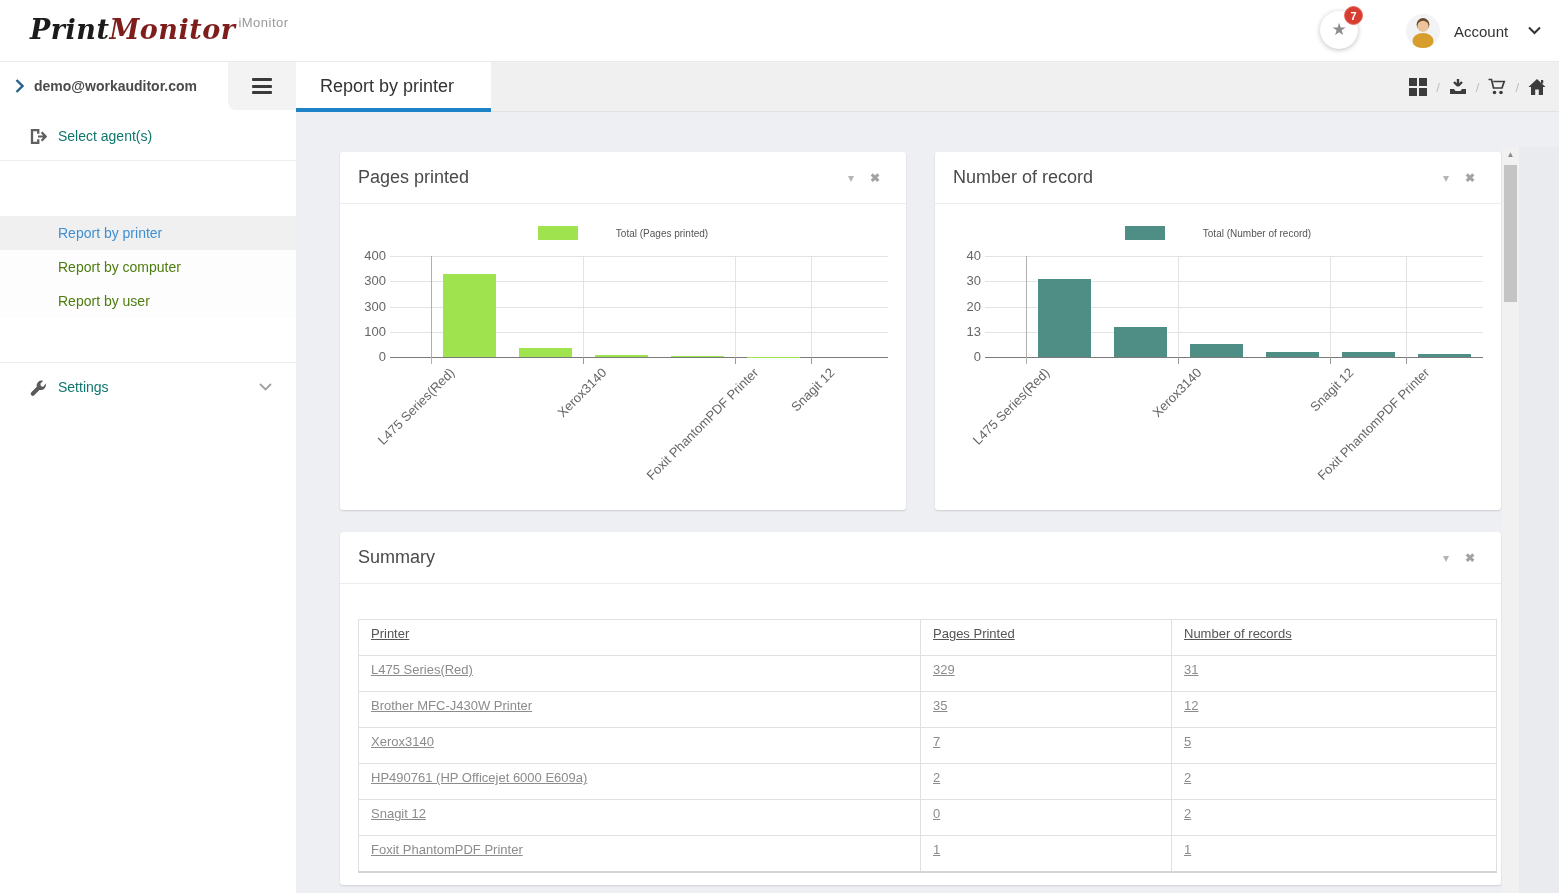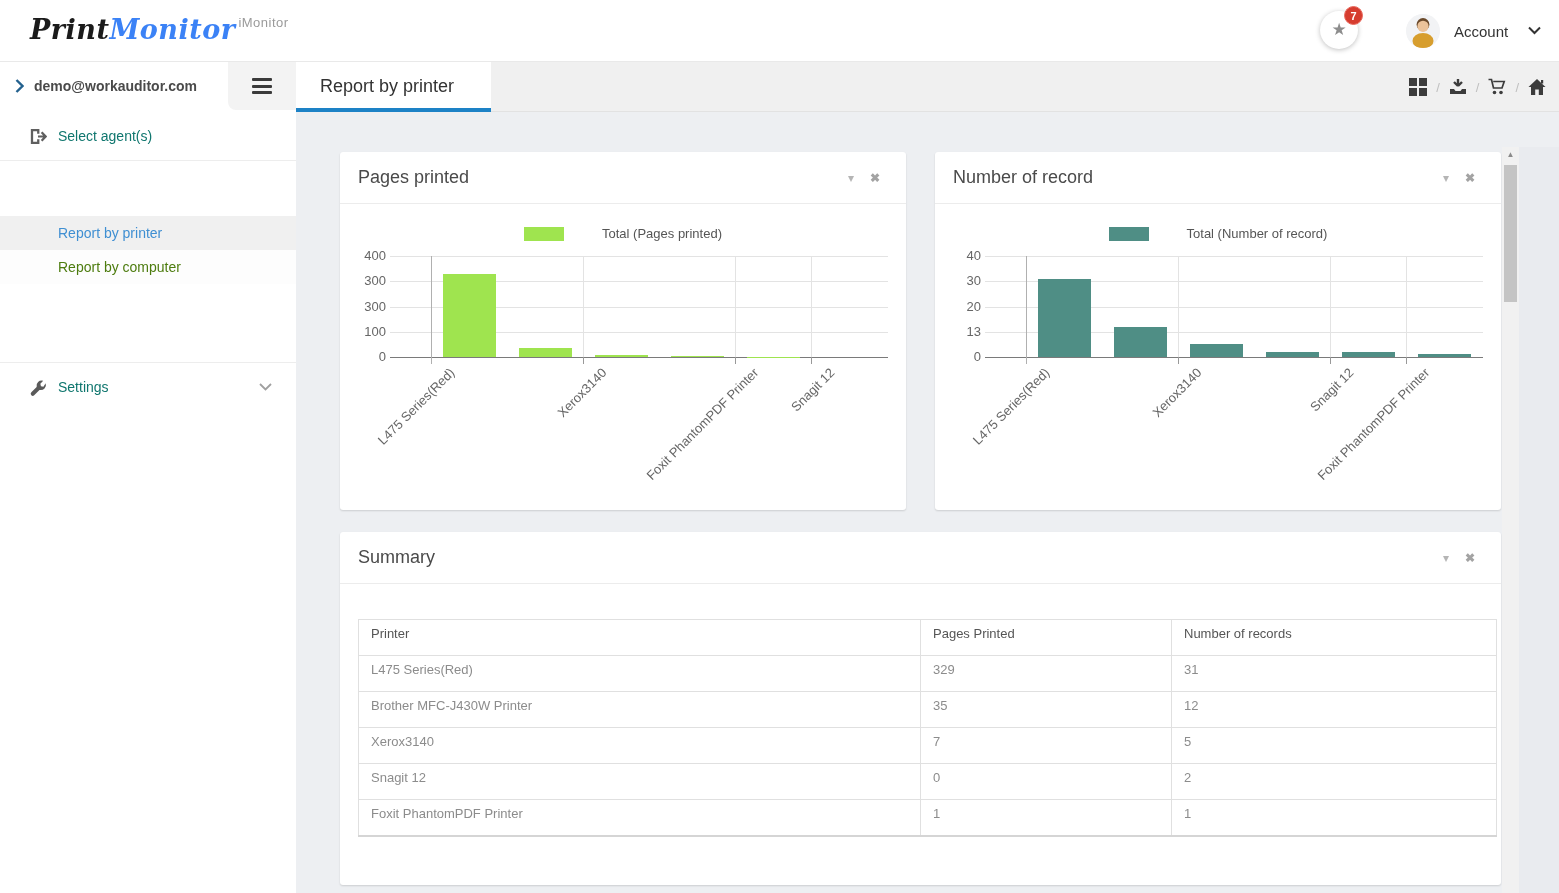--- a/index.html
+++ b/index.html
@@ -4,21 +4,21 @@
 <style>
   * { margin:0; padding:0; box-sizing:border-box; }
   html,body { width:100%; height:100%; }
   body { font-family:"Liberation Sans", sans-serif; background:#fff; }
   #stage { position:relative; width:1559px; height:893px; overflow:hidden; background:#fff; }
 
   
   .topbar { position:absolute; left:0; top:0; width:1559px; height:62px; background:#fff; border-bottom:1px solid #e9e9e9; }
   .logo { position:absolute; left:30px; top:14px; font-family:"DejaVu Serif", serif; font-style:italic; font-weight:bold; font-size:27px; letter-spacing:0.5px; }
   .logo .p1 { color:#1b1b1b; }
-  .logo .p2 { color:#3b82f6; }
+  .logo .p2 { color:#7f1d1d; }
   .logo .sup { font-family:"Liberation Sans", sans-serif; font-style:normal; font-weight:normal; font-size:13px; color:#9a9a9a; position:relative; top:-12px; left:3px; }
   .star-wrap { position:absolute; left:1320px; top:11px; width:38px; height:38px; border-radius:50%; background:#fff; box-shadow:0 1px 5px rgba(0,0,0,0.25); cursor:pointer; }
   .star-glyph { position:absolute; left:0; top:0; width:38px; height:38px; text-align:center; line-height:38px; font-size:17px; color:#8d8d8d; }
   .badge { position:absolute; left:24px; top:-5px; min-width:19px; height:19px; border-radius:50%; background:#d63c2f; color:#fff; font-size:11px; font-weight:bold; text-align:center; line-height:19px; border:1px solid #e86a5e; }
   .avatar { position:absolute; left:1406px; top:14px; width:34px; height:34px; border-radius:50%; overflow:hidden; background:#f4f5f7; cursor:pointer; }
   .account-label { position:absolute; left:1454px; top:23px; font-size:15px; color:#333; cursor:pointer; }
   .account-chevron { position:absolute; left:1528px; top:26px; }
 
   
   .sidebar { position:absolute; left:0; top:62px; width:352px; height:831px; background:#fff; border-right:1px solid #e2e2e2; }
@@ -60,35 +60,35 @@
   .panel-header { position:absolute; left:0; top:0; right:0; height:52px; border-bottom:1px solid #ececec; }
   .panel-title { position:absolute; left:18px; top:0; line-height:51px; font-size:18px; color:#4a4a4a; }
   .panel-btn { position:absolute; top:0; height:52px; line-height:52px; cursor:pointer; font-size:12px; }
   .btn-collapse { right:52px; color:#b5b5b5; }
   .btn-close { right:26px; color:#a3a3a3; font-weight:bold; }
   .chart-body { position:absolute; left:0; top:53px; width:566px; height:305px; }
 
   
   .chart-legend { position:absolute; top:21px; left:0; right:0; display:flex; justify-content:center; align-items:center; gap:9px; }
   .legend-swatch { width:40px; height:14px; }
-  .legend-label { font-size:13px; color:#555;margin-left:29px; }
+  .legend-label { font-size:10px; color:#555;margin-left:29px; }
   .ygrid, .vgrid, .baseline, .yaxis, .xtick, .chart-bar { position:absolute; }
   .ygrid { height:1px; background:#e3e3e3; }
   .baseline { height:1px; background:#7a7a7a; }
   .vgrid { width:1px; background:#e3e3e3; }
   .yaxis { width:1px; background:#b0b0b0; }
   .xtick { width:1px; background:#999; }
   .ylabel { position:absolute; left:0; width:46px; text-align:right; font-size:13px; color:#666; }
   .xlabel-anchor { position:absolute; width:0; height:0; }
   .xlabel { position:absolute; right:0; top:0; white-space:nowrap; font-size:13px; color:#666; transform:rotate(-45deg); transform-origin:100% 0; }
 
   
   .table-wrap { position:absolute; left:18px; top:87px; right:18px; }
   table.summary { width:100%; border-collapse:collapse; table-layout:fixed; }
-  table.summary th, table.summary td { border:1px solid #e0e0e0; height:36px; padding:0 0 8px 12px; text-align:left; font-weight:normal; vertical-align:middle; }
+  table.summary th, table.summary td { border:1px solid #e0e0e0; height:36px; padding:0 0 8px 12px; text-align:left; font-weight:normal; vertical-align:middle;text-decoration:underline; }
   table.summary th { font-size:13px; color:#555; }
   table.summary td { font-size:13px; color:#8c8c8c; }
   table.summary tr:last-child td { border-bottom:2px solid #d5d5d5; }
 
   
   .scrollbar { position:absolute; left:1206px; top:35px; width:17px; height:746px; background:#f1f1f1; }
   .sb-arrow-up { position:absolute; left:0; top:0; width:17px; height:16px; text-align:center; font-size:8px; line-height:16px; color:#8a8a8a; cursor:pointer; }
   .sb-thumb { position:absolute; left:2px; top:18px; width:13px; height:137px; background:#c4c4c4; cursor:pointer; }
   .right-gutter { position:absolute; left:1223px; top:35px; width:40px; height:746px; background:#e9ebef; }
 
@@ -151,20 +151,23 @@
       </span>
       <span class="mi-label">Select agent(s)</span>
     </div>
 
 
     <div class="submenu-item smi-0">
       <span class="smi-label">Report by printer</span>
     </div>
     <div class="submenu-item smi-1">
       <span class="smi-label">Report by computer</span>
+    </div>
+    <div class="submenu-item smi-2">
+      <span class="smi-label">Report by user</span>
     </div>
 
     <div class="menu-item mi-settings">
       <span class="mi-icon">
         <svg width="19" height="19" viewBox="0 0 20 20" fill="#5a5a5a">
             <path d="M18.6,5.6 a5.4,5.4 0 0 1 -6.5,6.9 l-5.6,5.6 a2.1,2.1 0 1 1 -3,-3 l5.6,-5.6 a5.4,5.4 0 0 1 6.9,-6.5 L13,6 l0.6,2.6 2.6,0.6 Z"></path>
           </svg>
       </span>
       <span class="mi-label">Settings</span>
       <span class="mi-chev">
@@ -339,20 +342,25 @@
                   <td>Brother MFC-J430W Printer</td>
                   <td>35</td>
                   <td>12</td>
                 </tr>
                 <tr>
                   <td>Xerox3140</td>
                   <td>7</td>
                   <td>5</td>
                 </tr>
                 <tr>
+                  <td>HP490761 (HP Officejet 6000 E609a)</td>
+                  <td>2</td>
+                  <td>2</td>
+                </tr>
+                <tr>
                   <td>Snagit 12</td>
                   <td>0</td>
                   <td>2</td>
                 </tr>
                 <tr>
                   <td>Foxit PhantomPDF Printer</td>
                   <td>1</td>
                   <td>1</td>
                 </tr>
               </tbody>

